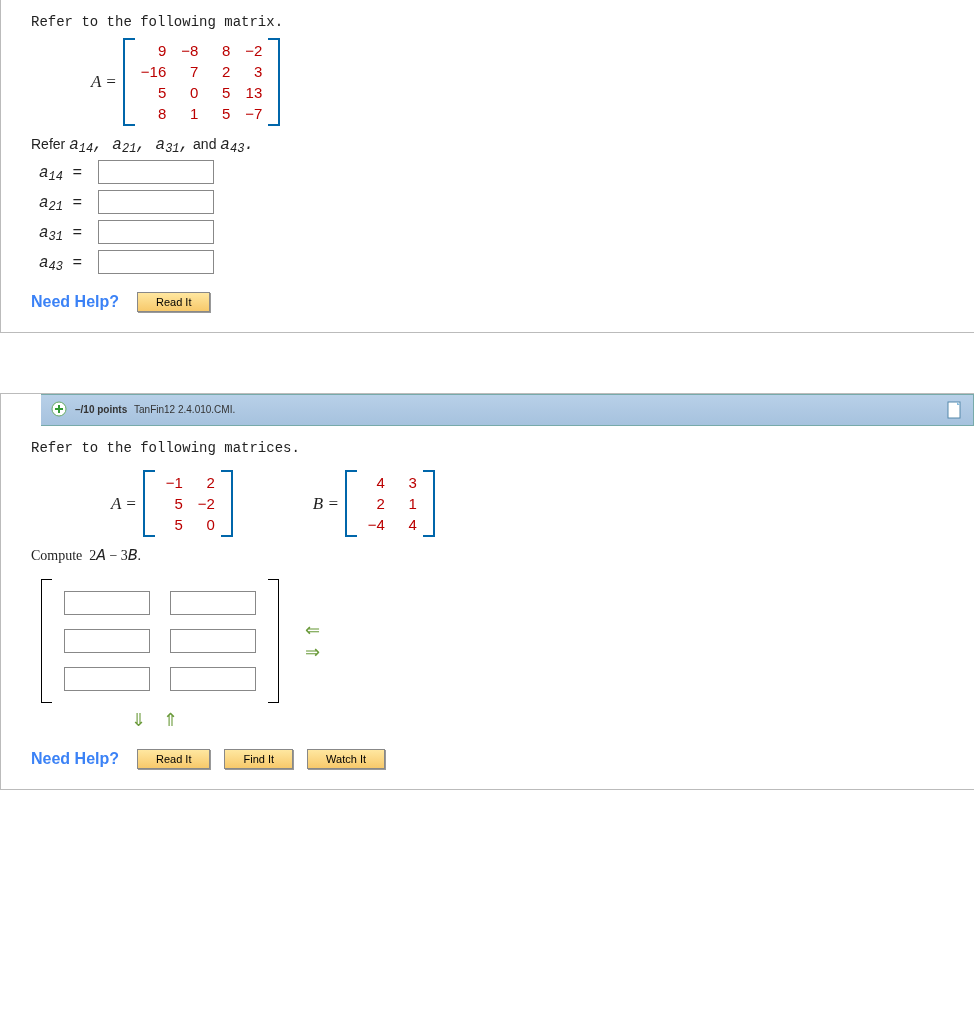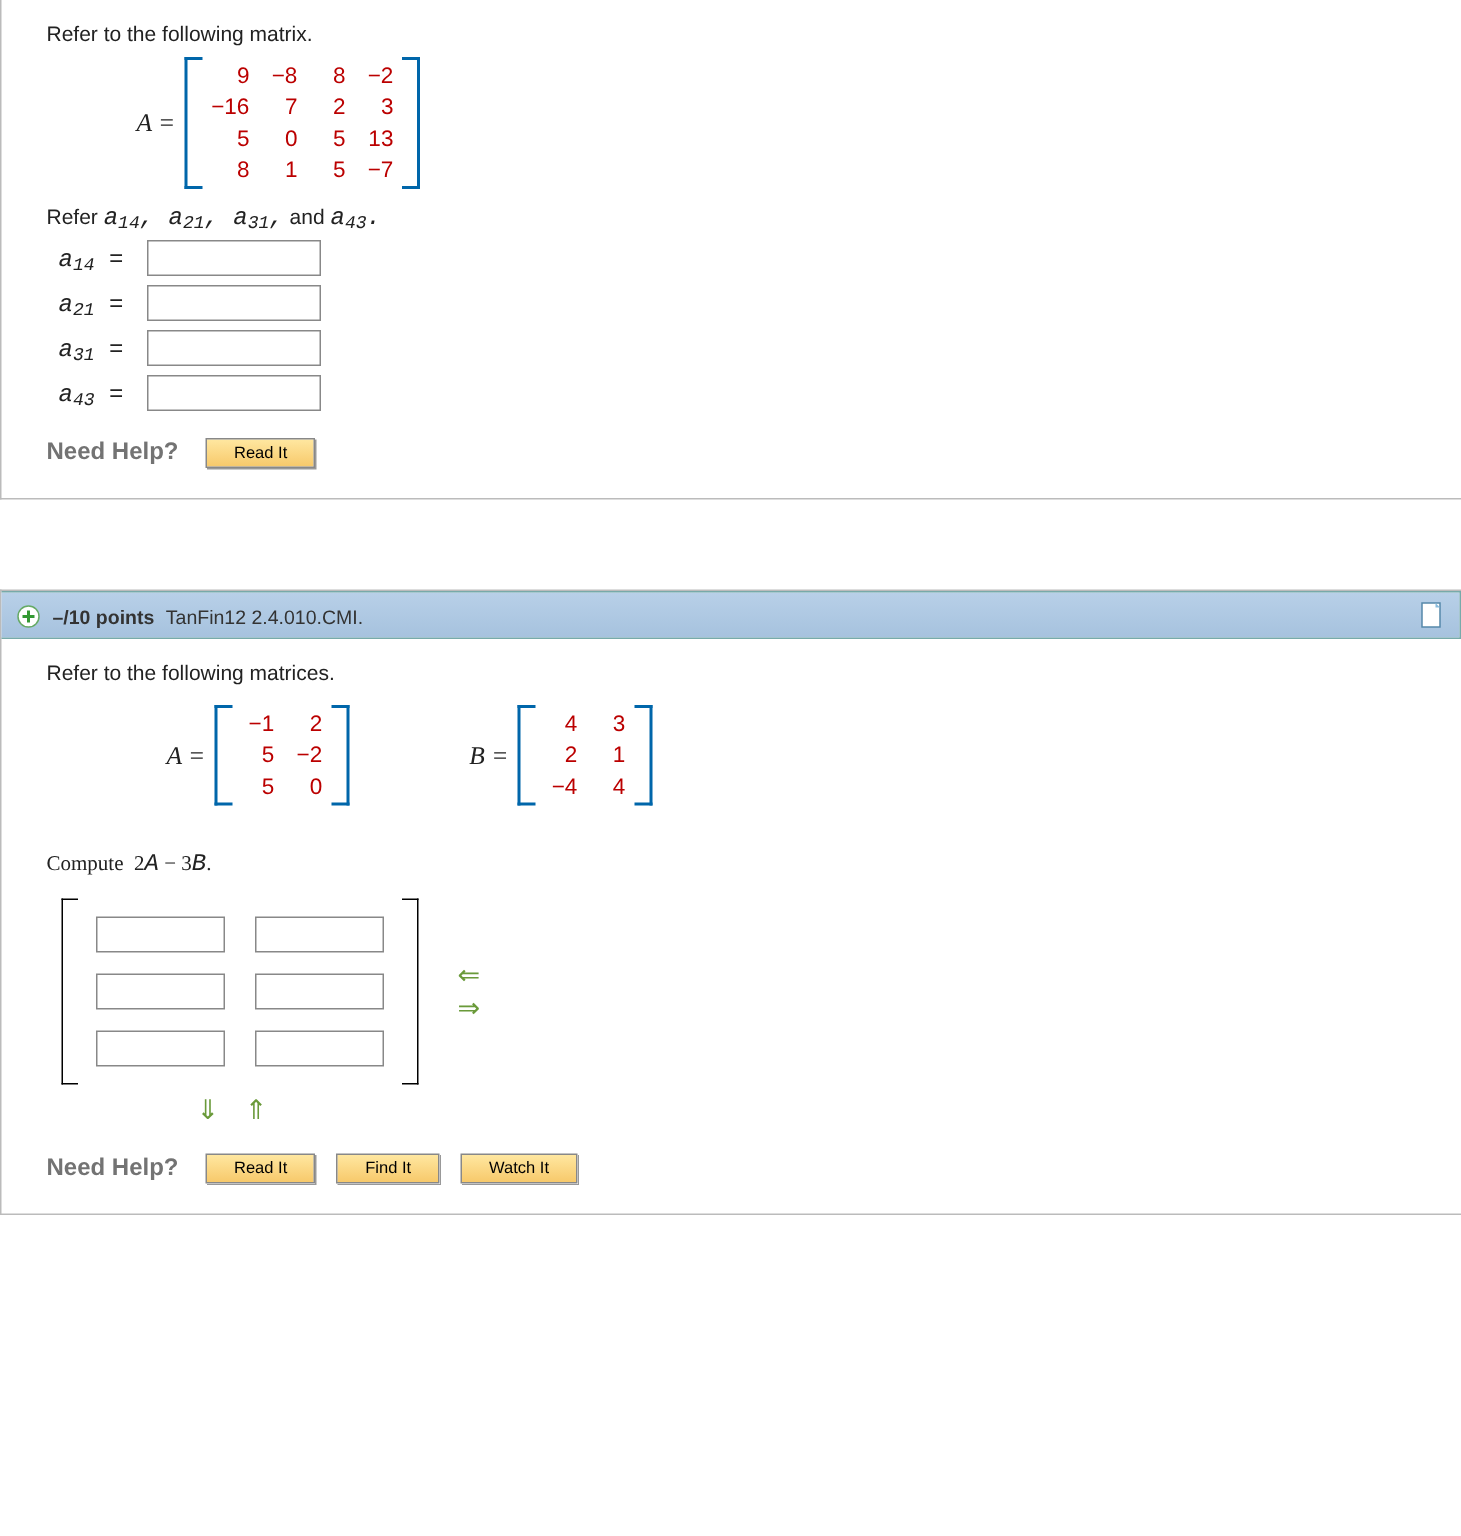--- a/index.html
+++ b/index.html
@@ -20,24 +20,25 @@
   }
   .question-box.box2 {
     border-top: 1px solid #bbb;
     margin-top: 0;
   }
   .header-bar {
     background: linear-gradient(#b8d0e8, #a6c2de);
     border: 1px solid #7aa;
     border-left: none;
     padding: 6px 10px;
-    font-size: 13px;
-    display: flex;
-    align-items: flex-end;
+    font-size: 10px;
+    display: flex;
+    align-items: flex-start;
     justify-content: space-between;
+    margin-left: 40px;
   }
   .header-left {
     display: flex;
     align-items: center;
   }
   .plus-icon {
     display: inline-flex;
     width: 16px;
     height: 16px;
     justify-content: center;
@@ -45,21 +46,21 @@
     margin-right: 8px;
   }
   .plus-icon svg { display:block; }
   .points { font-weight: bold; color: #333; }
   .points .num { color: #333; }
   .srcref { color: #333; margin-left: 4px; font-weight: normal; }
   .content {
     padding: 10px 30px 20px 30px;
     font-family: Verdana, Arial, sans-serif;
   }
-  .prompt { margin: 4px 0 8px 0; }
+  .prompt { margin: 4px 0 8px 0; font-family: Liberation Mono, monospace; }
   
   .mat-eq {
     display: flex;
     align-items: center;
     font-style: italic;
     font-family: "Times New Roman", serif;
     font-size: 17px;
     margin-left: 60px;
     margin-top: 6px;
     margin-bottom: 6px;
@@ -111,21 +112,21 @@
     padding: 1px 2px;
   }
   input.ans.m { width: 80px; }
   .need-help {
     margin-top: 18px;
     display: flex;
     align-items: center;
     gap: 14px;
   }
   .need-help-label {
-    color: #737373;
+    color: #3b82f6;
     font-weight: bold;
     font-size: 16px;
     margin-right: 4px;
   }
   .help-btn {
     display: inline-block;
     background: linear-gradient(#ffe7a0, #f7c96b);
     border: 1px solid #888;
     font-size: 11px;
     font-weight: normal;
@@ -178,21 +179,21 @@
     color: #6a9a3a;
     gap: 0;
   }
   .arrows-vert {
     margin-left: 100px;
     margin-top: 6px;
     font-size: 18px;
     color: #6a9a3a;
     letter-spacing: 6px;
   }
-  .compute-line { margin-top: 24px; font-family: Verdana; }
+  .compute-line { margin-top: 4px; font-family: Verdana; }
   .page-icon {
     width: 16px; height: 18px;
     display:inline-block;
   }
 </style>
 </head>
 <body>
 
 <div class="question-box">
   <div class="content">

